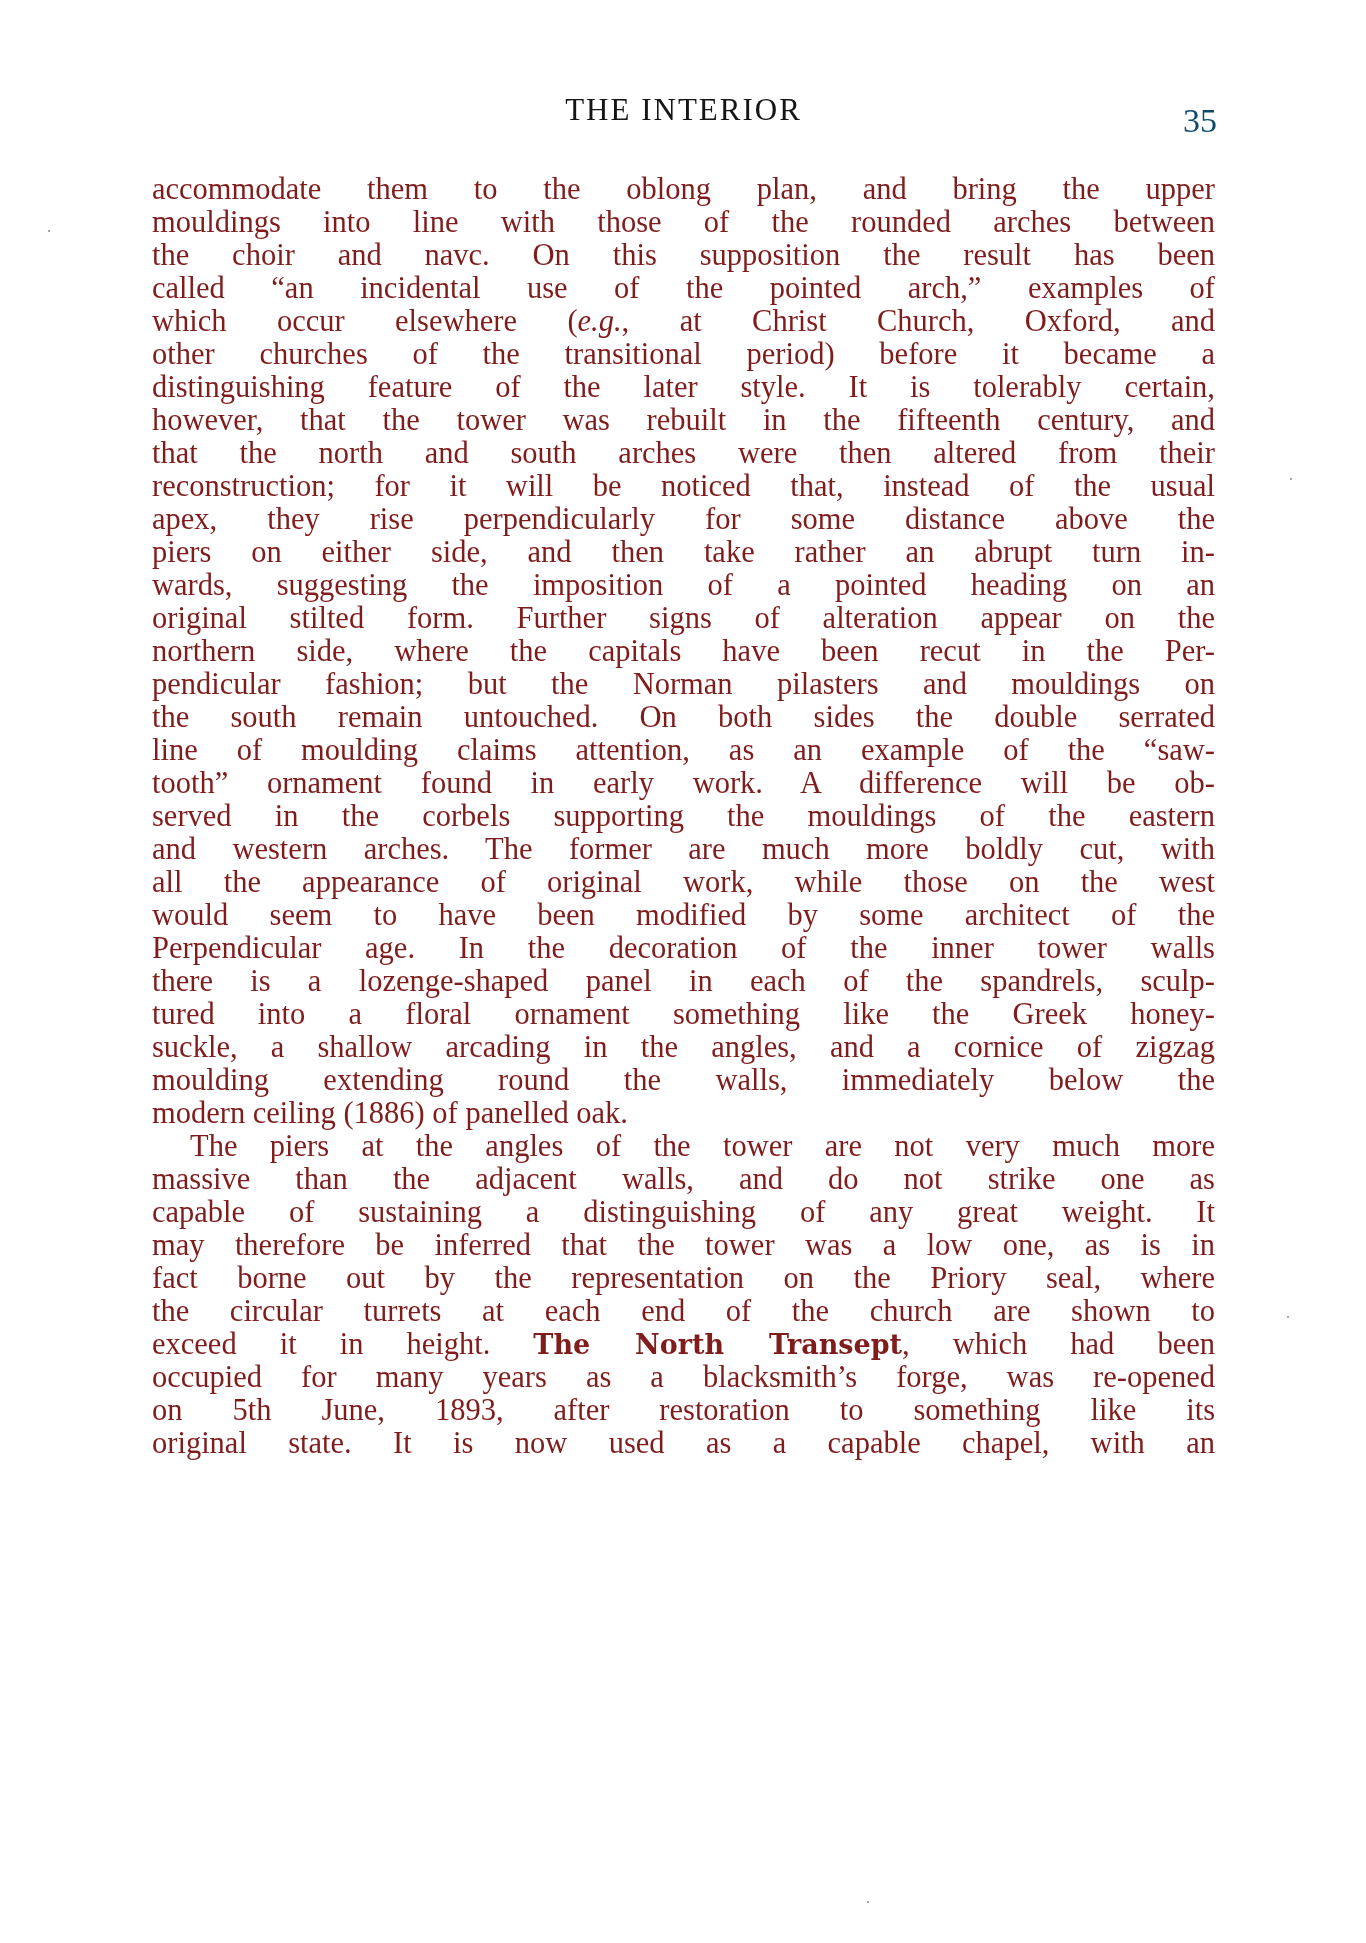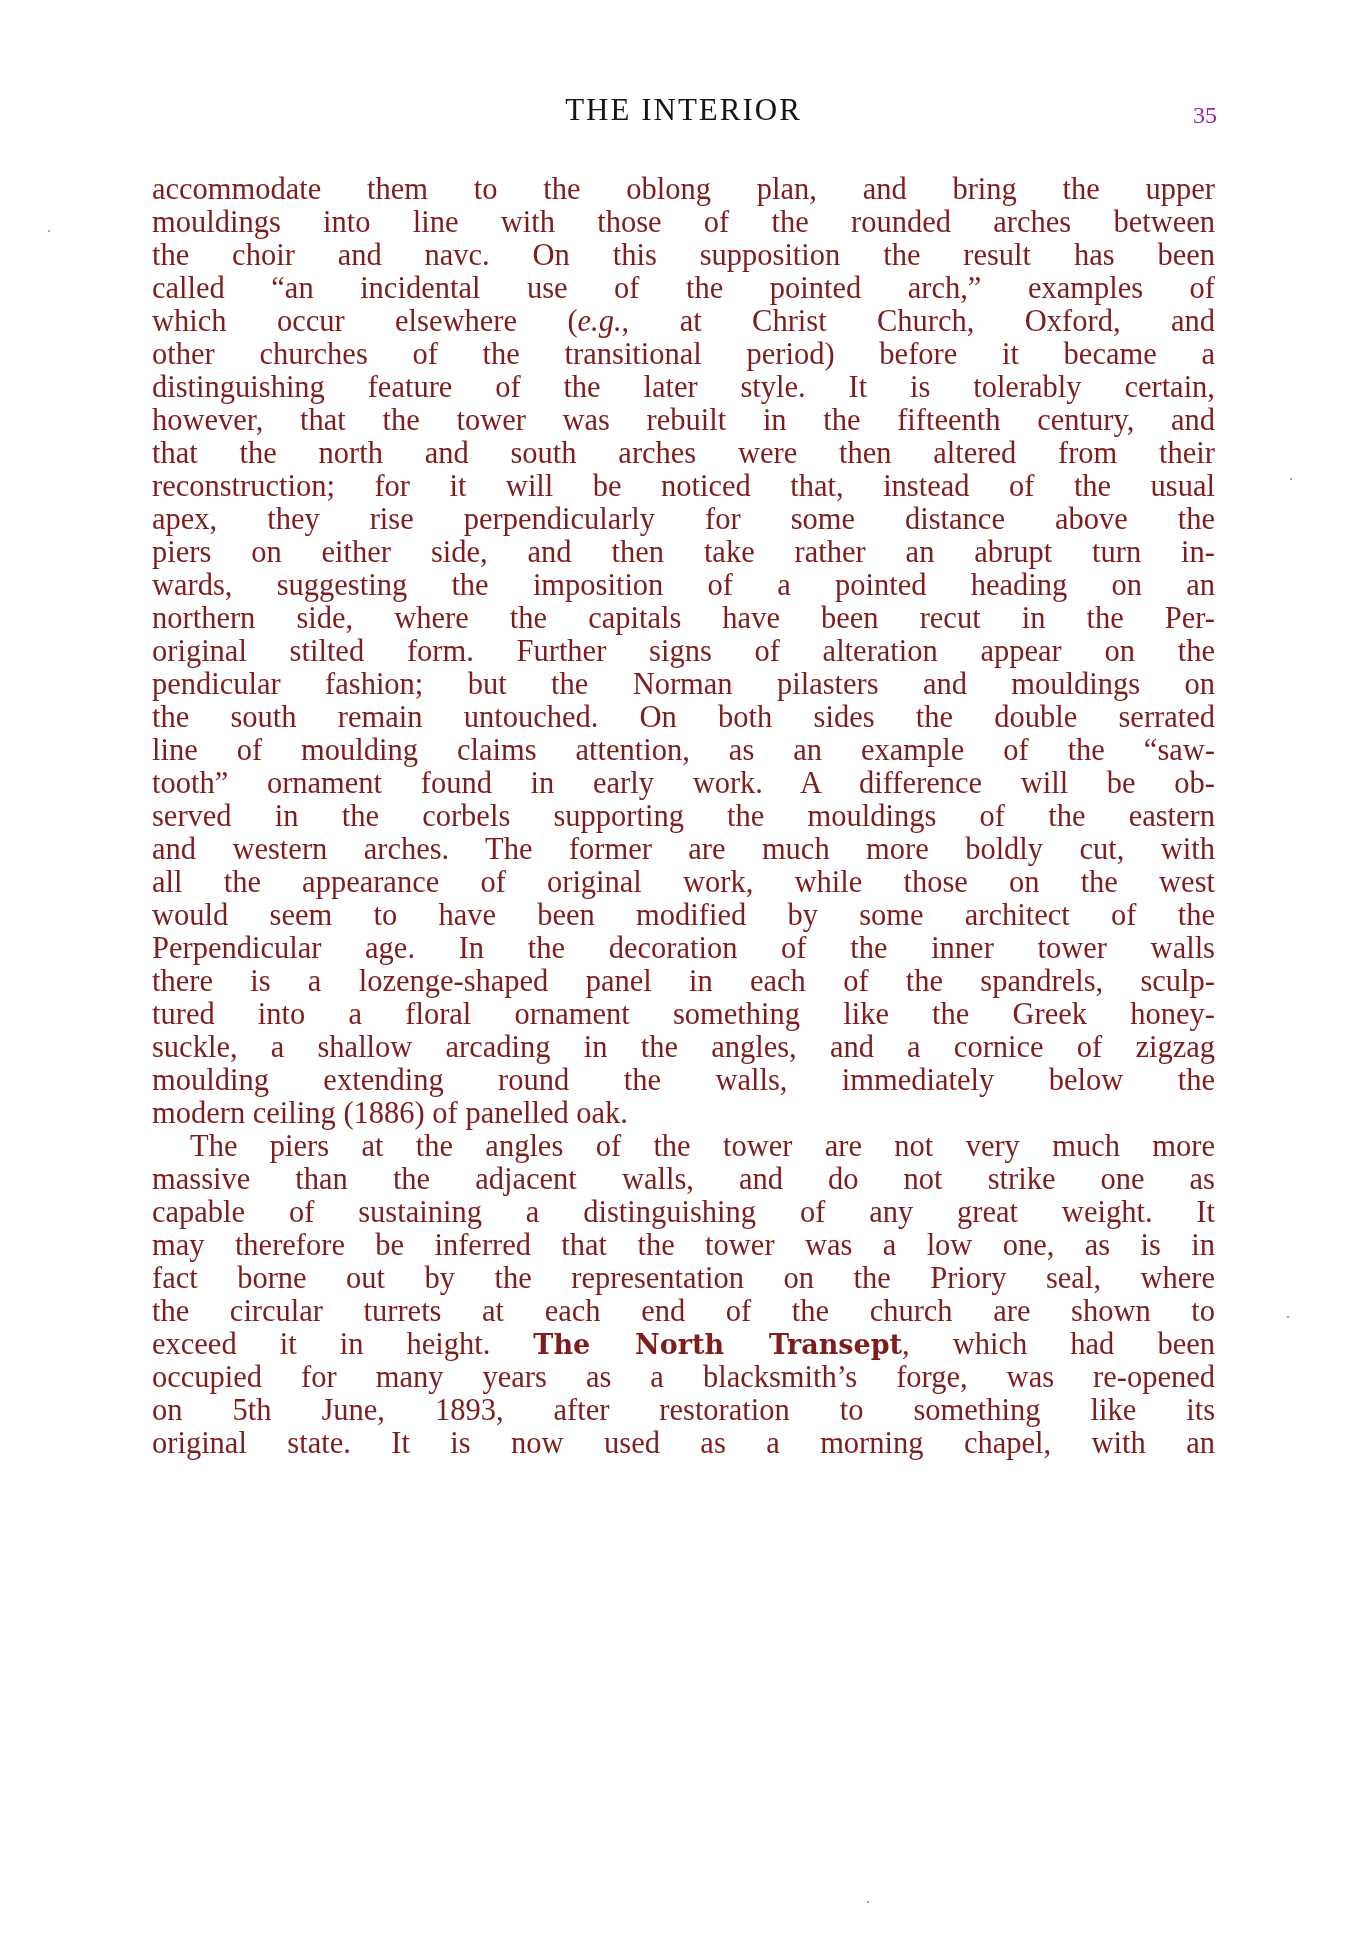--- a/index.html
+++ b/index.html
@@ -11,21 +11,21 @@
     margin-top: 48px;
   }
   .running-head {
     position: absolute; top: 44px; left: 152px; width: 1063px; height: 40px;
   }
   .running-title {
     position: absolute; left: 0; right: 0; top: 0; text-align: center;
     font-size: 31px; letter-spacing: 2px; color: #151515;
   }
   .page-number {
-    position: absolute; right: -2px; top: 10px; font-size: 24px; color: #a21caf;
+    position: absolute; right: -2px; top: 10px; font-size: 34px; color: #0c4a6e;
   }
   .body-text {
     position: absolute; left: 152px; top: 125px; width: 1063px;
   }
   .line {
     display: block; height: 33px; line-height: 33px; font-size: 30.5px;
     white-space: nowrap; text-align: justify; text-align-last: justify;
     color: #7f1d1d;
   }
   .line.last { text-align-last: left; }
@@ -52,22 +52,22 @@
     <span class="line">called “an incidental use of the pointed arch,” examples of</span>
     <span class="line"><span>which occur elsewhere (</span><i>e.g.</i><span>, at Christ Church, Oxford, and</span></span>
     <span class="line">other churches of the transitional period) before it became a</span>
     <span class="line">distinguishing feature of the later style. It is tolerably certain,</span>
     <span class="line">however, that the tower was rebuilt in the fifteenth century, and</span>
     <span class="line">that the north and south arches were then altered from their</span>
     <span class="line">reconstruction; for it will be noticed that, instead of the usual</span>
     <span class="line">apex, they rise perpendicularly for some distance above the</span>
     <span class="line">piers on either side, and then take rather an abrupt turn in-</span>
     <span class="line">wards, suggesting the imposition of a pointed heading on an</span>
+    <span class="line">original stilted form. Further signs of alteration appear on the</span>
     <span class="line">northern side, where the capitals have been recut in the Per-</span>
-    <span class="line">original stilted form. Further signs of alteration appear on the</span>
     <span class="line">pendicular fashion; but the Norman pilasters and mouldings on</span>
     <span class="line">the south remain untouched. On both sides the double serrated</span>
     <span class="line">line of moulding claims attention, as an example of the “saw-</span>
     <span class="line">tooth” ornament found in early work. A difference will be ob-</span>
     <span class="line">served in the corbels supporting the mouldings of the eastern</span>
     <span class="line">and western arches. The former are much more boldly cut, with</span>
     <span class="line">all the appearance of original work, while those on the west</span>
     <span class="line">would seem to have been modified by some architect of the</span>
     <span class="line">Perpendicular age. In the decoration of the inner tower walls</span>
     <span class="line">there is a lozenge-shaped panel in each of the spandrels, sculp-</span>
@@ -77,20 +77,20 @@
     <span class="line last">modern ceiling (1886) of panelled oak.</span>
     <span class="line indent">The piers at the angles of the tower are not very much more</span>
     <span class="line">massive than the adjacent walls, and do not strike one as</span>
     <span class="line">capable of sustaining a distinguishing of any great weight. It</span>
     <span class="line">may therefore be inferred that the tower was a low one, as is in</span>
     <span class="line">fact borne out by the representation on the Priory seal, where</span>
     <span class="line">the circular turrets at each end of the church are shown to</span>
     <span class="line"><span>exceed it in height. </span><span class="smallcaps-bold">The North Transept</span><span>, which had been</span></span>
     <span class="line">occupied for many years as a blacksmith’s forge, was re-opened</span>
     <span class="line">on 5th June, 1893, after restoration to something like its</span>
-    <span class="line">original state. It is now used as a morning chapel, with an</span>
+    <span class="line">original state. It is now used as a capable chapel, with an</span>
   </div>
 
   <span class="speck" style="left:48px; top:182px;"></span>
   <span class="speck" style="left:1290px; top:430px;"></span>
   <span class="speck" style="left:1287px; top:1268px;"></span>
   <span class="speck" style="left:867px; top:1853px;"></span>
 </div>
 
 </body></html>

